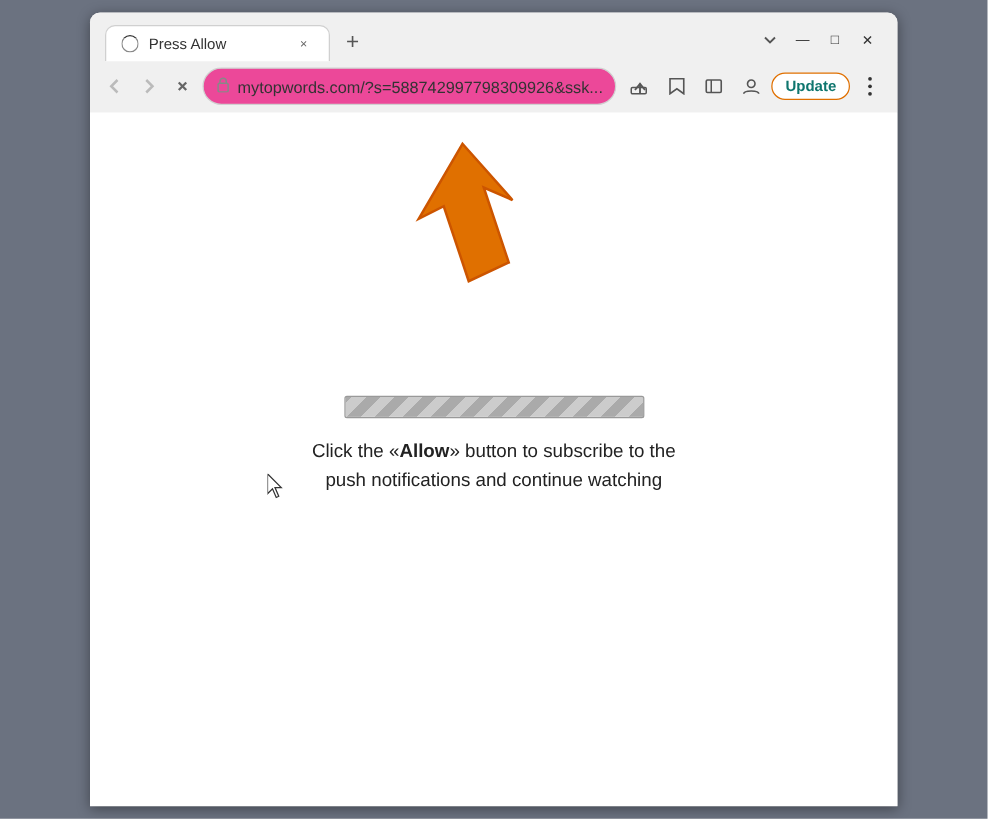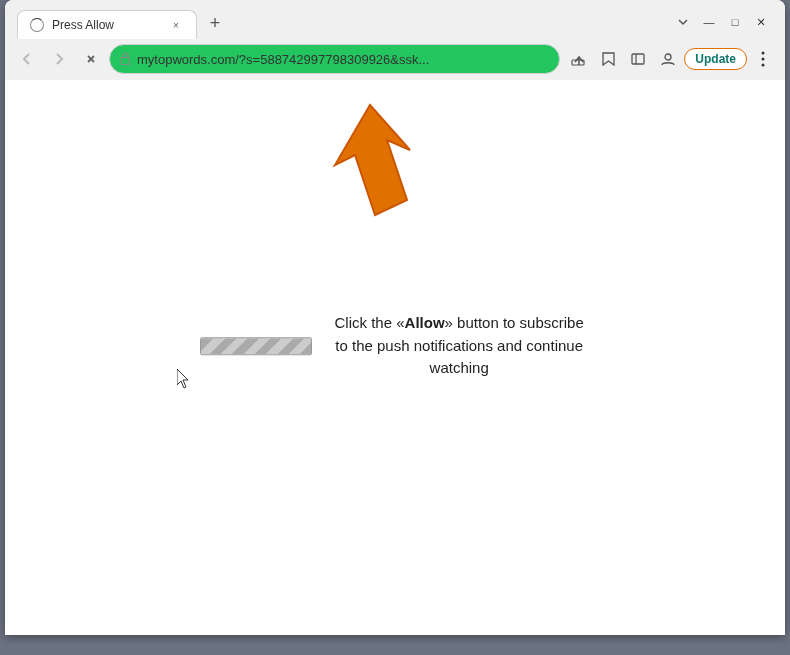--- a/index.html
+++ b/index.html
@@ -5,23 +5,23 @@
     * { margin: 0; padding: 0; box-sizing: border-box; }
     body {
       width: 790px;
       height: 655px;
       background: #6b7280;
       font-family: 'Segoe UI', Arial, sans-serif;
       overflow: hidden;
     }
 
     .browser-window {
-      width: 780px;
+      width: 646px;
       height: 635px;
-      margin: 0 auto;
+      margin: 10px auto;
       background: #f0f0f0;
       border-radius: 8px 8px 0 0;
       box-shadow: 0 2px 10px rgba(0,0,0,0.4);
       display: flex;
       flex-direction: column;
       overflow: hidden;
     }
 
     
     .title-bar {
@@ -134,21 +134,21 @@
       border-radius: 50%;
       cursor: pointer;
       color: #666;
       font-size: 14px;
     }
     .nav-btn.disabled { color: #bbb; cursor: default; }
 
     .address-bar {
       flex: 1;
       height: 30px;
-      background: #22c55e;
+      background: #ec4899;
       border: 1px solid #d0d0d0;
       border-radius: 15px;
       display: flex;
       align-items: center;
       padding: 0 10px;
       gap: 6px;
       font-size: 12px;
       color: #333;
     }
 
@@ -219,21 +219,21 @@
       position: relative;
       overflow: hidden;
     }
 
     .progress-bar-container {
       position: absolute;
       top: 48%;
       left: 50%;
       transform: translate(-50%, -50%);
       display: flex;
-      flex-direction: row;
+      flex-direction: column;
       align-items: center;
       gap: 16px;
     }
 
     .progress-bar {
       width: 240px;
       height: 18px;
       background: repeating-linear-gradient(
         -45deg,
         #aaa 0px,

